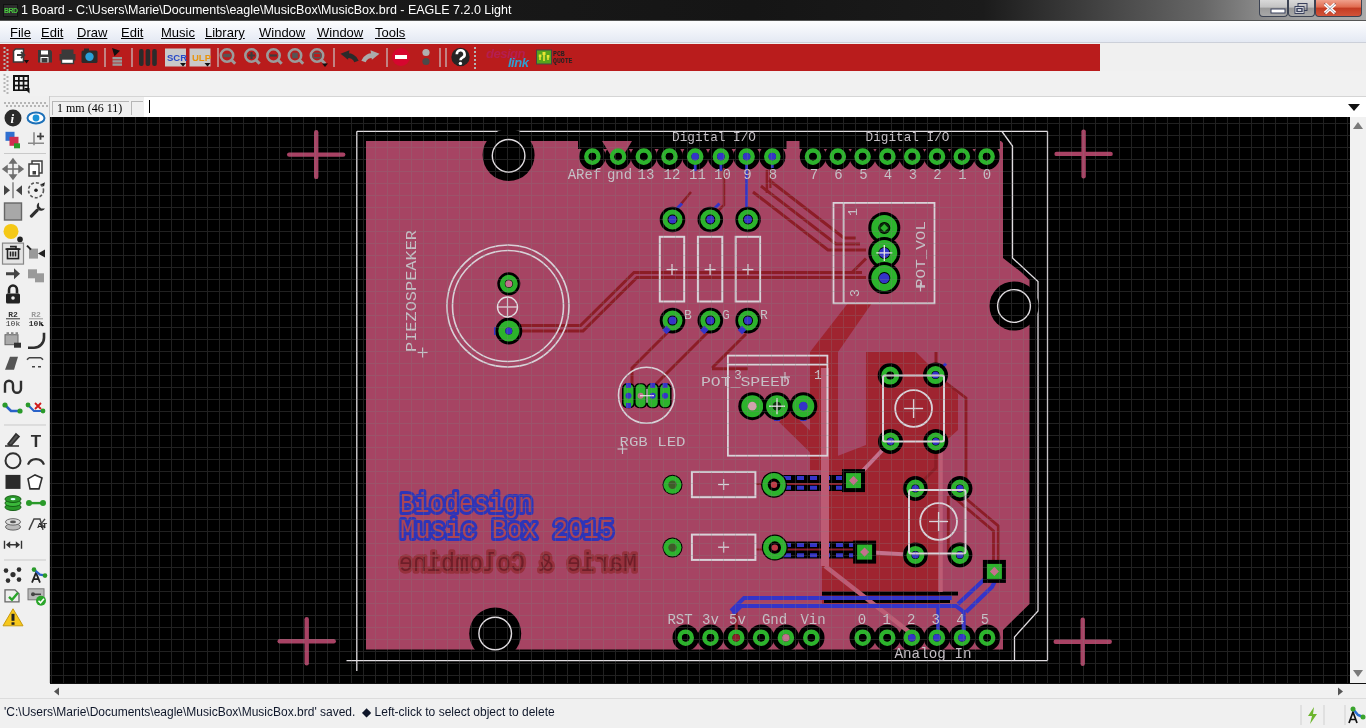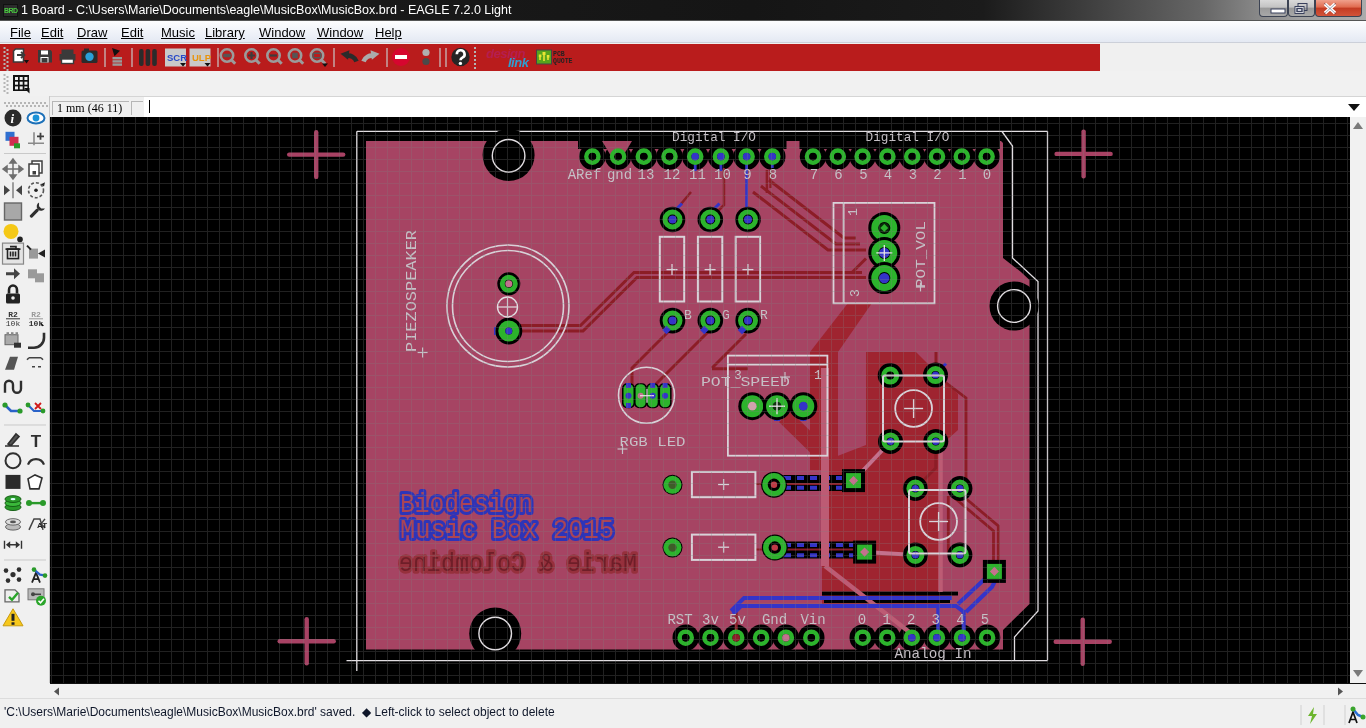--- a/index.html
+++ b/index.html
@@ -58,21 +58,21 @@
 </div>
 <div id="menubar">
   <div class="menu" style="left:10px">File</div>
   <div class="menu" style="left:41px">Edit</div>
   <div class="menu" style="left:77px">Draw</div>
   <div class="menu" style="left:121px">Edit</div>
   <div class="menu" style="left:161px">Music</div>
   <div class="menu" style="left:205px">Library</div>
   <div class="menu" style="left:259px">Window</div>
   <div class="menu" style="left:317px">Window</div>
-  <div class="menu" style="left:375px">Help</div>
+  <div class="menu" style="left:375px">Tools</div>
 </div>
 <div id="toolbar1">
   <svg width="1366" height="27" id="tb1svg">
       <g fill="#b5b5b5">
 <rect x="3.5" y="3" width="2" height="2"></rect>
 <rect x="6.5" y="5" width="2" height="2"></rect>
 <rect x="3.5" y="7" width="2" height="2"></rect>
 <rect x="6.5" y="9" width="2" height="2"></rect>
 <rect x="3.5" y="11" width="2" height="2"></rect>
 <rect x="6.5" y="13" width="2" height="2"></rect>

